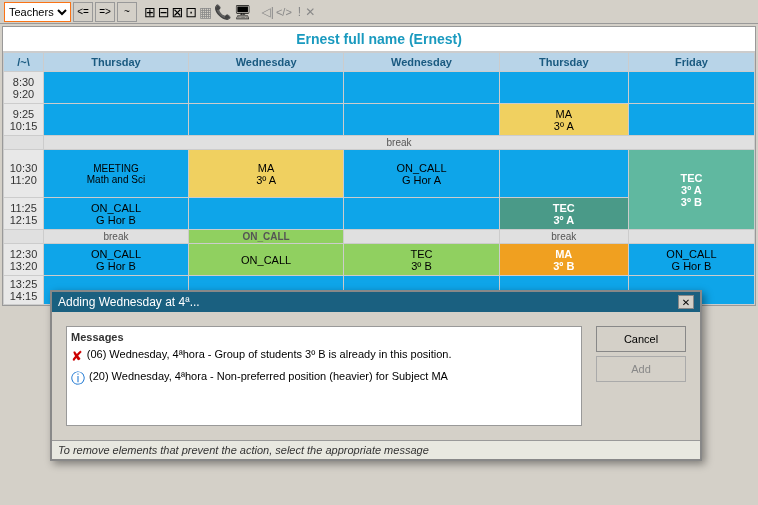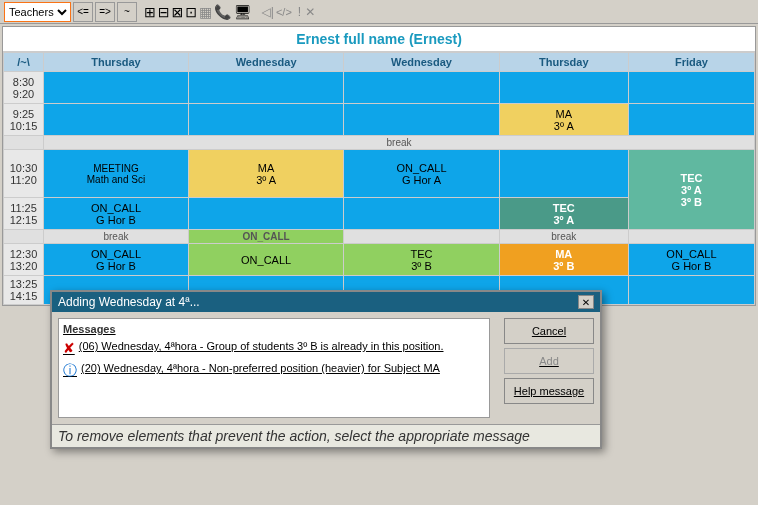--- a/index.html
+++ b/index.html
@@ -109,21 +109,21 @@
       padding: 1px;
       font-size: 10px;
       color: #555;
     }
 
     
     .dialog-overlay {
       position: absolute;
       top: 290px;
       left: 50px;
-      width: 552px;
+      width: 652px;
       background: #d4d0c8;
       border: 2px solid #888;
       box-shadow: 3px 3px 8px rgba(0,0,0,0.4);
     }
 
     .dialog-titlebar {
       background: #1a6080;
       color: white;
       padding: 3px 6px;
       font-size: 12px;
@@ -139,23 +139,22 @@
       height: 14px;
       font-size: 10px;
       cursor: pointer;
       display: flex;
       align-items: center;
       justify-content: center;
     }
 
     .dialog-body {
       display: flex;
-      padding: 6px;
+      padding: 14px;
       gap: 14px;
-      text-decoration: underline;
     }
 
     .messages-panel {
       flex: 1;
       border: 1px solid #999;
       background: white;
       min-height: 100px;
       padding: 4px;
     }
 
@@ -197,21 +196,21 @@
     .dialog-btn-disabled {
       color: #888;
       background: #d4d0c8;
       border: 1px solid #aaa;
     }
 
     .dialog-footer {
       border-top: 1px solid #999;
       padding: 3px 6px;
       background: #e8e8e0;
-      font-size: 14px;
+      font-size: 11px;
       color: #333;
       font-style: italic;
     }
   </style>
 </head>
 <body>
 
 <div class="toolbar">
   <select class="toolbar-select">
     <option>Teachers</option>
@@ -332,19 +331,18 @@
         <span>(06) Wednesday, 4ªhora - Group of students 3º B is already in this position.</span>
       </div>
       <div class="message-item">
         <span class="msg-icon-info">ⓘ</span>
         <span>(20) Wednesday, 4ªhora - Non-preferred position (heavier) for Subject MA</span>
       </div>
     </div>
     <div class="buttons-panel">
       <button class="dialog-btn">Cancel</button>
       <button class="dialog-btn dialog-btn-disabled">Add</button>
-      <button class="dialog-btn">Help message</button>
     </div>
   </div>
   <div class="dialog-footer">
     <span>To remove elements that prevent the action, select the appropriate message</span>
   </div>
 </div>
 
 </body></html>

